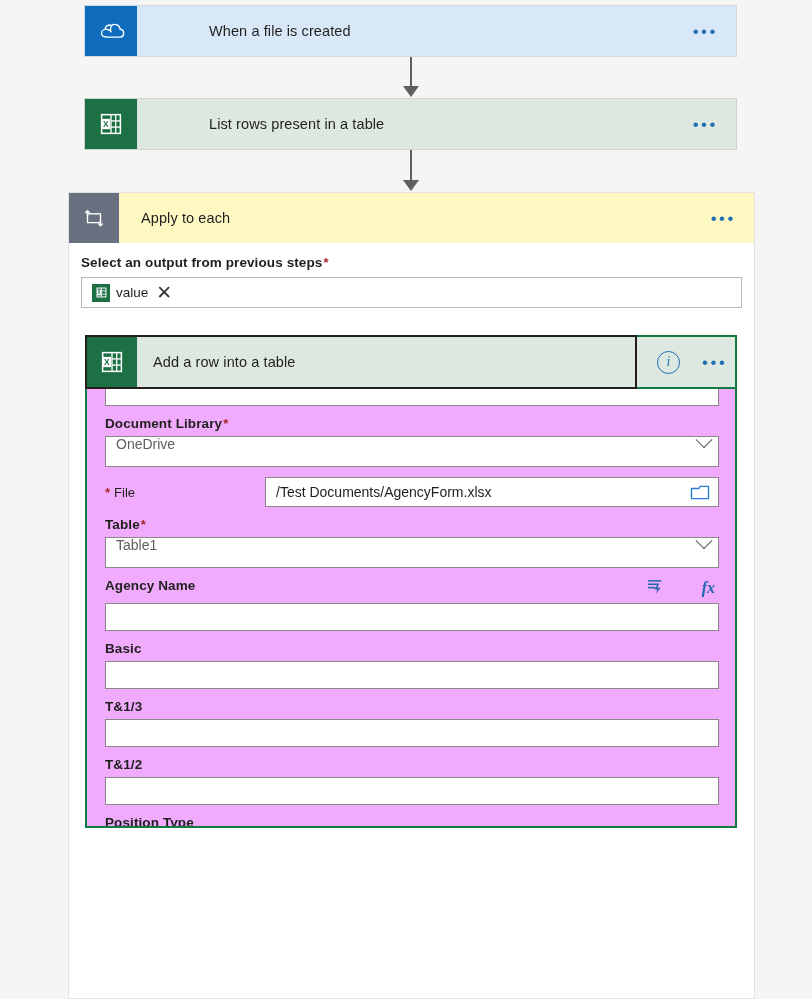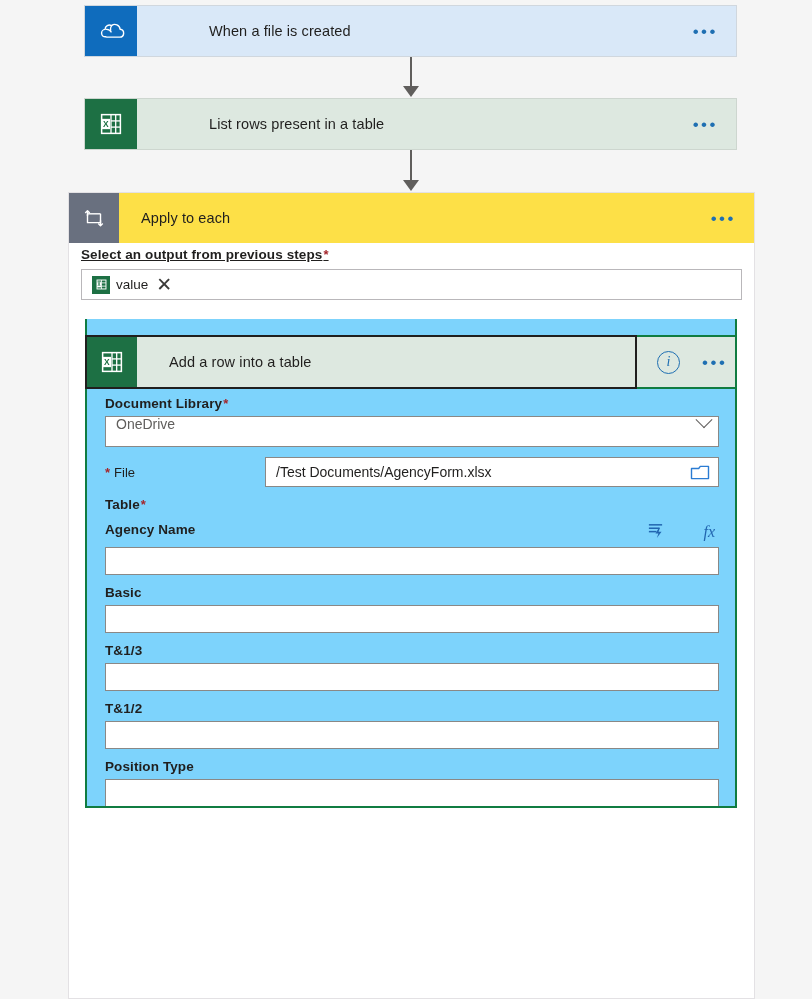--- a/index.html
+++ b/index.html
@@ -107,21 +107,21 @@
     height: 807px;
     background: #ffffff;
     border: 1px solid #e3e1e4;
     box-sizing: border-box;
   }
   #apply-to-each-header {
     position: relative;
     display: flex;
     align-items: stretch;
     height: 50px;
-    background: #fde047;
+    background: #fef9c3;
   }
   #apply-to-each-header .card-icon {
     background: #69707f;
     width: 50px; flex: 0 0 50px;
   }
   #apply-to-each-header .card-body { padding-left: 22px; }
 
   .field-label {
     font-size: 13.5px;
     font-weight: bold;
@@ -130,23 +130,22 @@
     letter-spacing: .1px;
   }
   .req-star {
     color: #a4262c;
     font-weight: bold;
     font-size: 13px;
     margin-left: 1px;
   }
 
   #select-output-label {
-    margin-top: 4px;
+    margin-top: 12px;
     margin-left: 12px;
-    text-decoration: underline;
   }
 
   
   #select-output-box {
     margin: 7px 12px 0 12px;
     height: 31px;
     background: #ffffff;
     border: 1px solid #b9b7ba;
     box-sizing: border-box;
     display: flex;
@@ -170,27 +169,27 @@
     line-height: 1;
     font-weight: 300;
     margin-left: 2px;
     cursor: pointer;
   }
 
   
   #add-row-card {
     position: absolute;
     left: 85px;
-    top: 319px;
+    top: 339px;
     width: 652px;
     box-sizing: border-box;
     border-left: 2px solid #107c41;
     border-right: 2px solid #107c41;
     border-bottom: 2px solid #107c41;
-    background: #7dd3fc;
+    background: #f0abfc;
     height: 489px;
     overflow: hidden;
   }
   #add-row-header-wrap {
     position: absolute;
     left: 85px;
     top: 335px;
     width: 652px;
     height: 54px;
     display: flex;
@@ -202,21 +201,21 @@
     display: flex;
     align-items: stretch;
     background: #dde8e0;
     border: 2px solid #201f1e;
     box-sizing: border-box;
   }
   #add-row-header .card-icon {
     background: #1d7044;
     width: 50px; flex: 0 0 50px;
   }
-  #add-row-header .card-body { padding-left: 32px; text-align: center; }
+  #add-row-header .card-body { padding-left: 16px; text-align: center; }
   #add-row-header-right {
     flex: 1 1 auto;
     background: #dde8e0;
     border-top: 2px solid #107c41;
     border-right: 2px solid #107c41;
     border-bottom: 2px solid #107c41;
     box-sizing: border-box;
     display: flex;
     align-items: center;
     gap: 22px;
@@ -311,20 +310,21 @@
   .label-row {
     display: flex;
     margin-bottom: 5px;
   }
   .label-row .field-label { flex: 1 1 auto; }
   .label-actions {
     display: flex;
     align-items: center;
     gap: 38px;
     padding-right: 4px;
+    font-weight: bold;
   }
   .fx-icon {
     font-family: "Liberation Serif", serif;
     font-style: italic;
     font-size: 16px;
     color: #2266b0;
     cursor: pointer;
   }
 </style>
 </head>
@@ -442,20 +442,24 @@
         <span class="folder-icon">
           <svg width="20" height="17" viewBox="0 0 20 17" aria-hidden="true">
             <path d="M1.5 4.5h7.2l1.6-2.1h8.2v12.2H1.5z" fill="none" stroke="#2b7cd3" stroke-width="1.4" stroke-linejoin="round"></path>
           </svg>
         </span>
       </div>
     </div>
 
     <div class="form-row">
       <span class="field-label"><span>Table</span><span class="req-star">*</span></span>
+      <div class="combo">
+        <span class="combo-value">Table1</span>
+        <span class="chev"></span>
+      </div>
     </div>
 
     <div class="form-row">
       <div class="label-row">
         <span class="field-label">Agency Name</span>
         <span class="label-actions">
           <span>
             <svg width="19" height="17" viewBox="0 0 20 18" aria-hidden="true">
               <line x1="3" y1="3" x2="17" y2="3" stroke="#2266b0" stroke-width="1.6"></line>
               <line x1="3" y1="6.6" x2="14" y2="6.6" stroke="#2266b0" stroke-width="1.6"></line>

